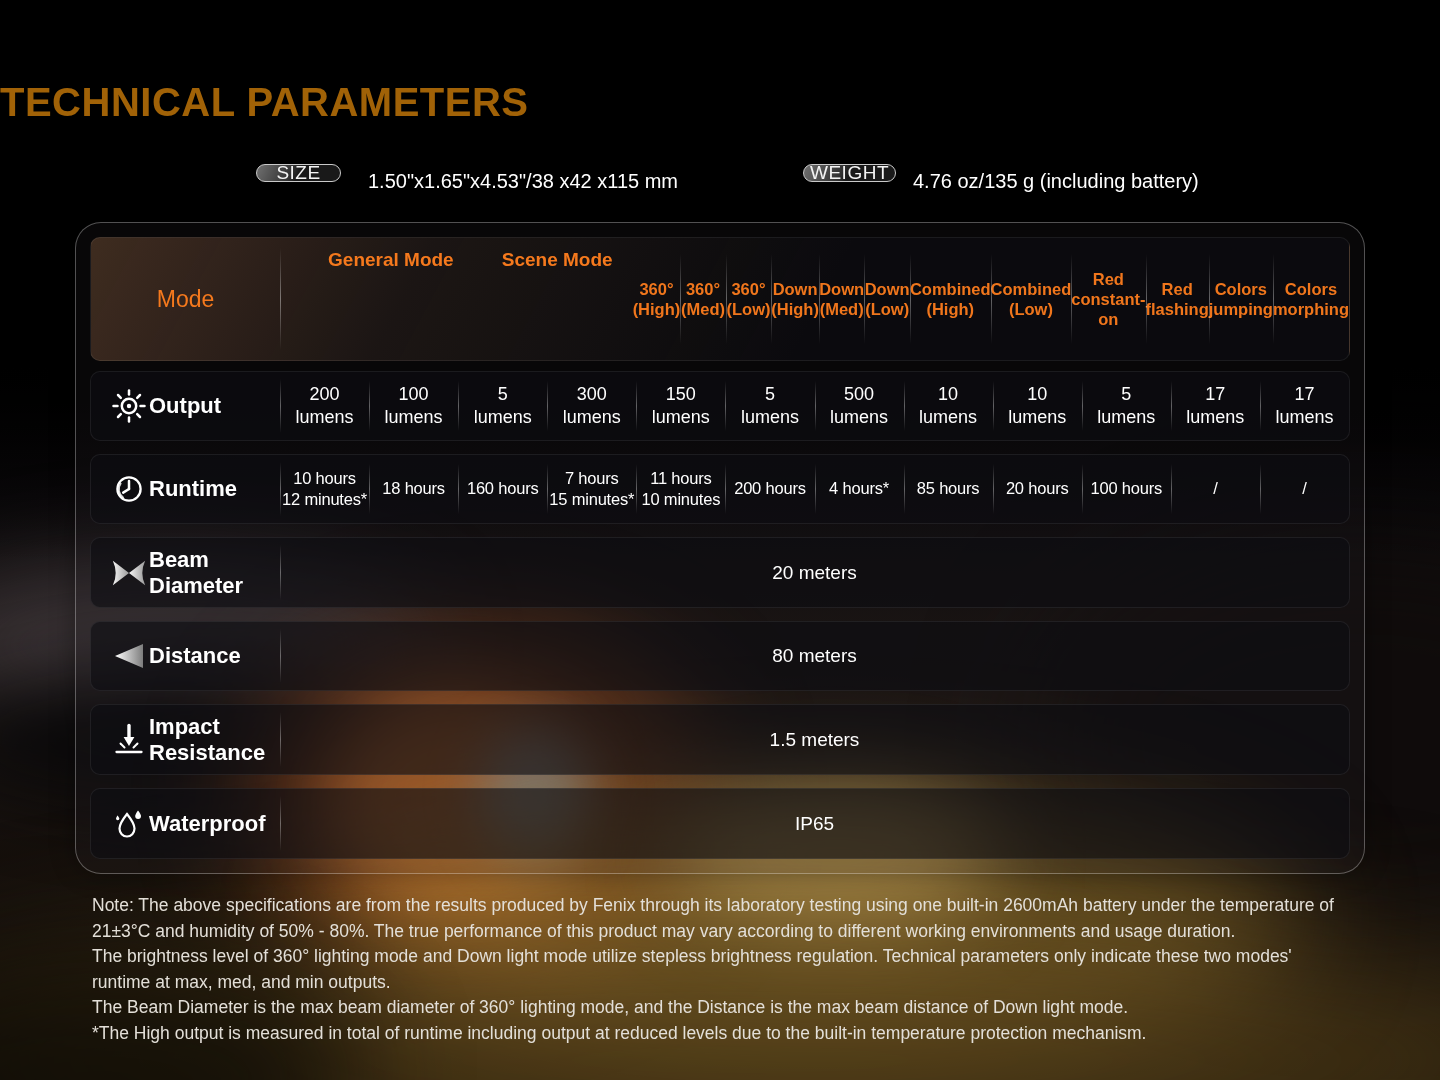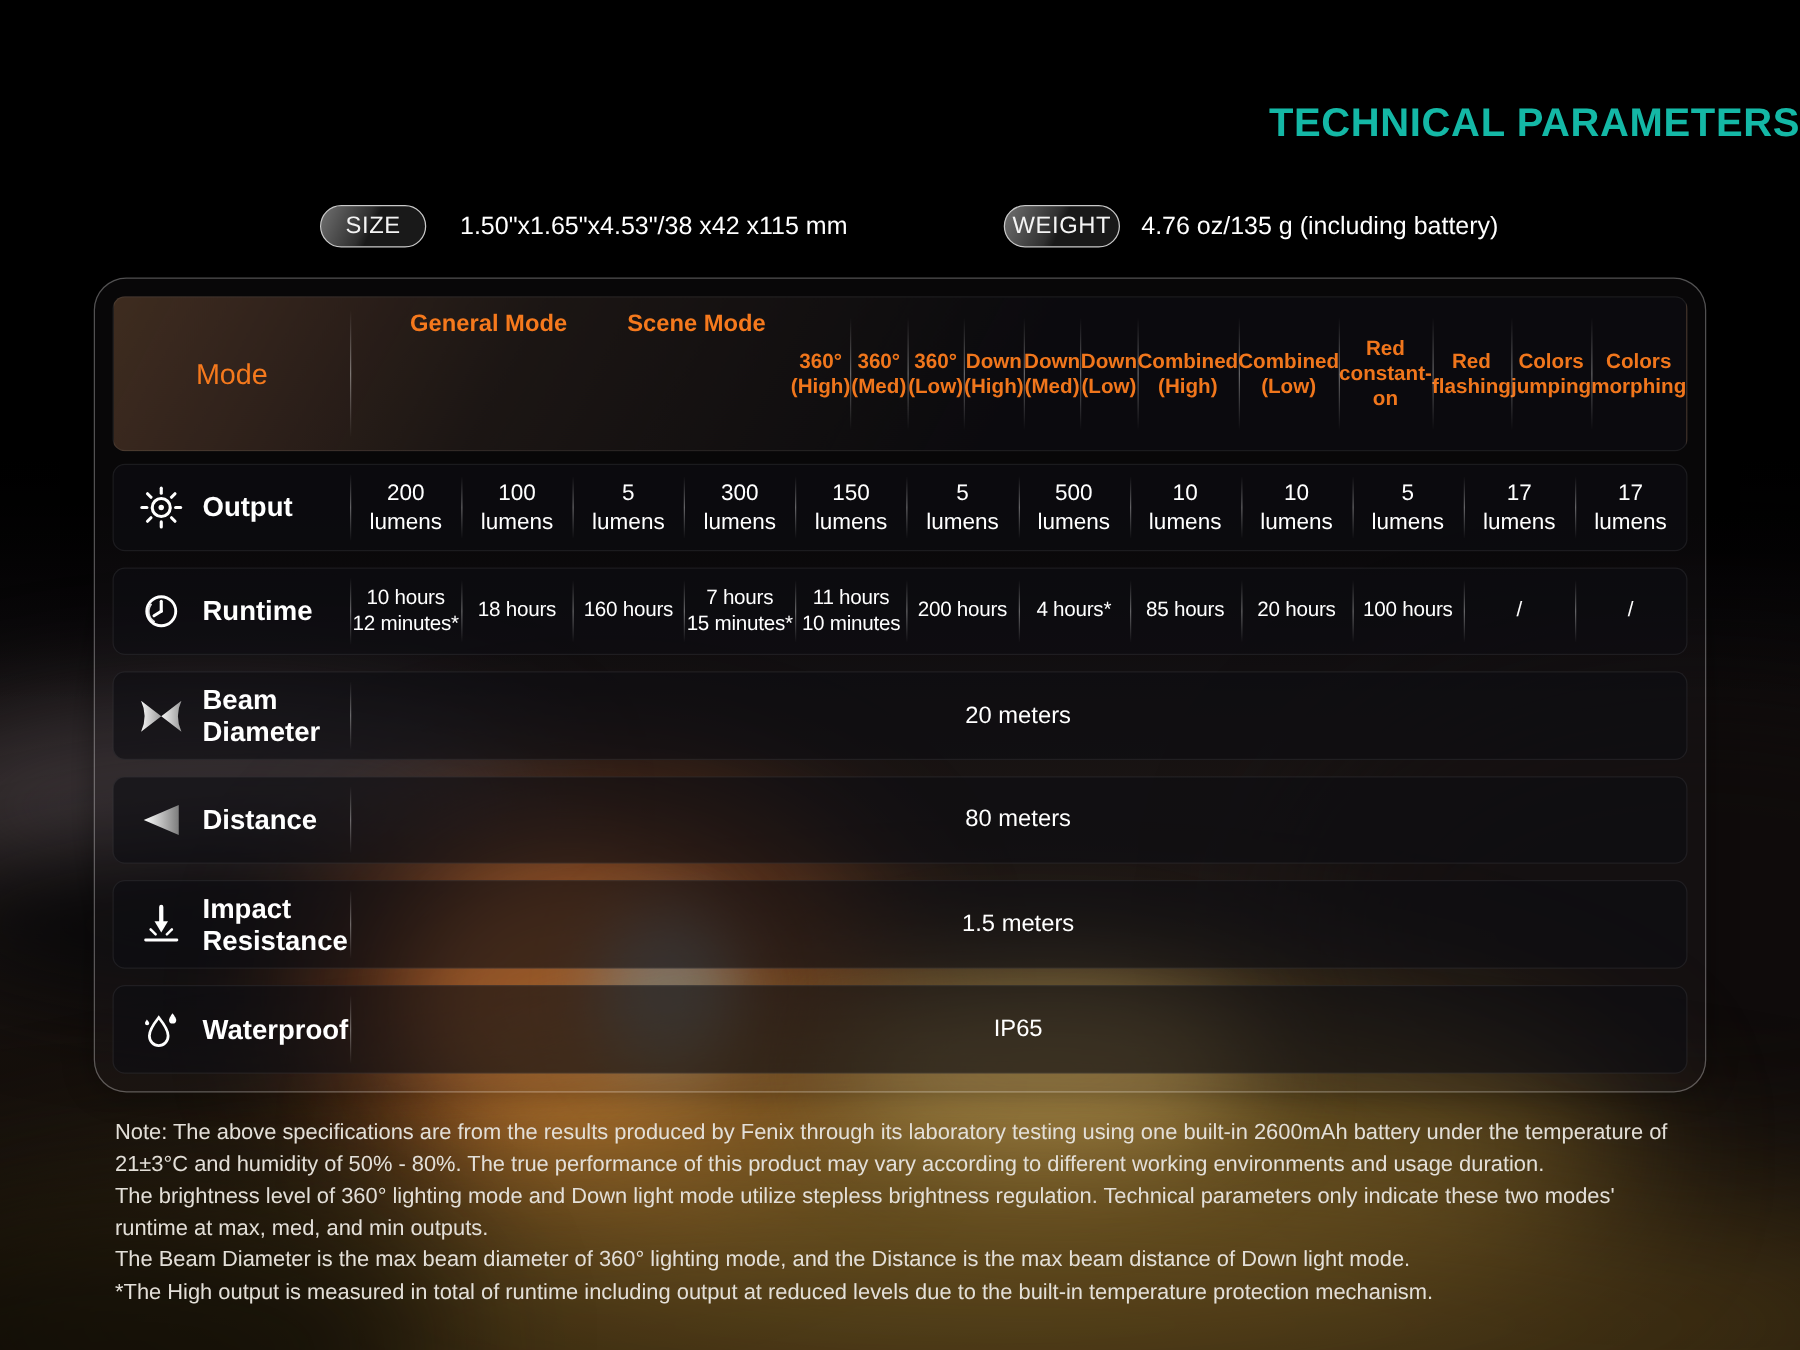--- a/index.html
+++ b/index.html
@@ -15,23 +15,23 @@
   .b-tentcore{left:330px;top:690px;width:250px;height:220px;background:rgba(238,138,58,.50);filter:blur(34px);}
   .b-tentblue{left:480px;top:730px;width:110px;height:130px;background:rgba(118,158,182,.55);filter:blur(26px);}
   .b-gold{left:340px;top:790px;width:960px;height:260px;background:rgba(182,142,54,.45);filter:blur(60px);}
   .b-goldcore{left:670px;top:780px;width:330px;height:150px;background:rgba(235,196,112,.50);filter:blur(42px);}
   .b-grass{left:-120px;top:920px;width:1720px;height:280px;background:rgba(116,88,34,.50);filter:blur(70px);}
   .b-darkright{left:1040px;top:540px;width:640px;height:400px;background:rgba(14,11,10,.85);filter:blur(60px);}
   .b-darkbl{left:-160px;top:960px;width:520px;height:240px;background:rgba(10,8,4,.75);filter:blur(55px);}
   .bg::after{content:"";position:absolute;inset:0;
       background:linear-gradient(180deg,#000 0%,#000 30%,rgba(0,0,0,0) 52%);}
   
-  .title{position:absolute;left:0;top:80px;width:100%;margin:0;text-align:right;z-index:2;
-         font-size:32px;font-weight:700;letter-spacing:.5px;color:#14b8a6;}
-  .pill{position:absolute;top:164px;height:34px;z-index:2;border-radius:17px;border:1.5px solid #c9c9c9;
+  .title{position:absolute;left:0;top:80px;width:100%;margin:0;text-align:left;z-index:2;
+         font-size:40px;font-weight:700;letter-spacing:.5px;color:#a16207;}
+  .pill{position:absolute;top:164px;height:18px;z-index:2;border-radius:17px;border:1.5px solid #c9c9c9;
         box-sizing:border-box;display:flex;align-items:center;justify-content:center;
         background:linear-gradient(115deg,rgba(255,255,255,.38) 0%,rgba(255,255,255,.10) 42%,rgba(255,255,255,0) 50%),#191919;
         color:#f4f4f4;font-size:19px;letter-spacing:.5px;}
   .pill-size{left:256px;width:85px;}
   .pill-weight{left:803px;width:93px;}
   .spec-text{position:absolute;top:164px;height:34px;line-height:34px;z-index:2;color:#fff;font-size:20px;}
   .size-text{left:368px;}
   .weight-text{left:913px;}
   
   .panel{position:absolute;left:75px;top:222px;width:1290px;height:652px;z-index:1;box-sizing:border-box;
@@ -53,21 +53,21 @@
   .group-cell{display:flex;align-items:center;justify-content:center;
              color:#f5791d;font-size:19px;font-weight:700;}
   .group-divider{height:1px;margin:0 10px;
              background:linear-gradient(90deg,rgba(255,255,255,.04),rgba(255,255,255,.30) 22%,rgba(255,255,255,.14) 62%,rgba(255,255,255,0));}
   .col-row{flex:1;display:grid;grid-template-columns:repeat(12,1fr);}
   .cell{position:relative;display:flex;align-items:center;justify-content:center;
         text-align:center;color:#fff;}
   .cell + .cell::before{content:"";position:absolute;left:0;top:13%;bottom:13%;width:1px;
         background:linear-gradient(180deg,transparent,rgba(255,255,255,.36),transparent);}
   .col-head{color:#f0761c;font-weight:700;font-size:16.5px;line-height:1.22;}
-  .label-cell{width:189px;display:flex;align-items:center;gap:13px;padding-left:18px;box-sizing:border-box;}
+  .label-cell{width:189px;display:flex;align-items:center;padding-left:18px;box-sizing:border-box;}
   .label-cell .label{color:#fff;font-size:22px;font-weight:700;line-height:1.18;}
   .icon{flex:none;width:40px;display:flex;align-items:center;justify-content:center;}
   .data{flex:1;position:relative;display:grid;grid-template-columns:repeat(12,1fr);}
   .data::before,.merged::before{content:"";position:absolute;left:0;top:10%;bottom:10%;width:1px;
         background:linear-gradient(180deg,transparent,rgba(255,255,255,.36),transparent);}
   .val{font-size:18px;line-height:1.28;text-align:center;}
   .rt{font-size:16.5px;line-height:1.3;letter-spacing:-.2px;}
   .merged{flex:1;position:relative;display:flex;align-items:center;justify-content:center;
           color:#fff;font-size:19px;}
   .pre{white-space:pre-line;}

